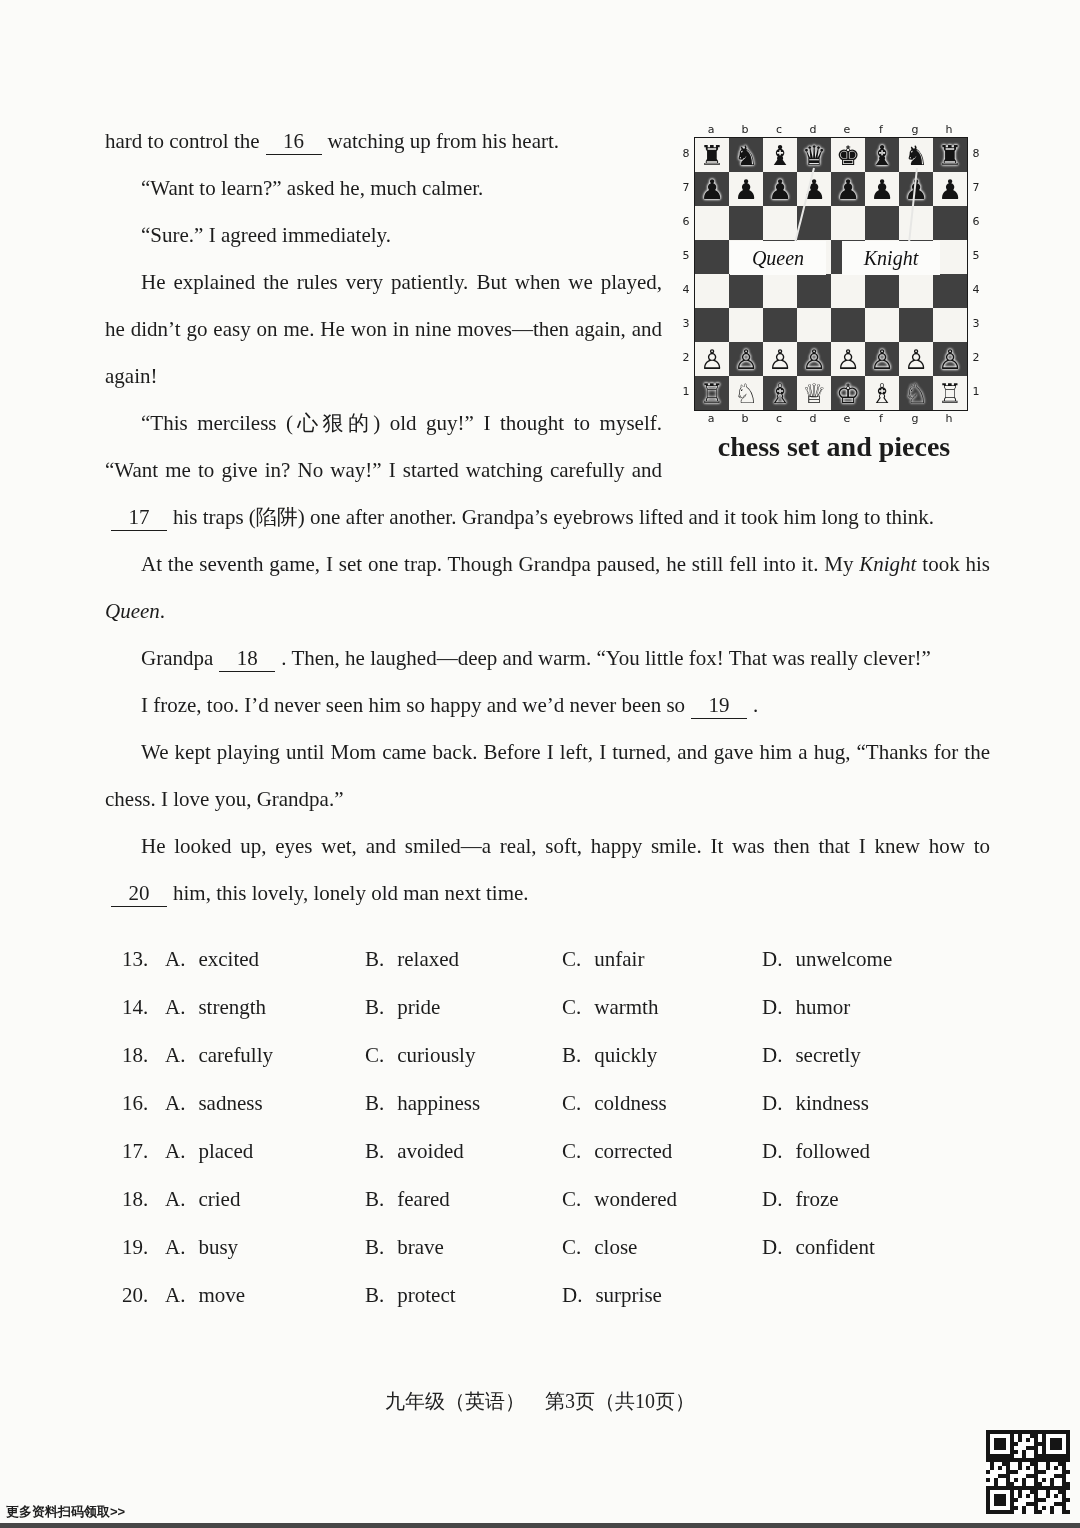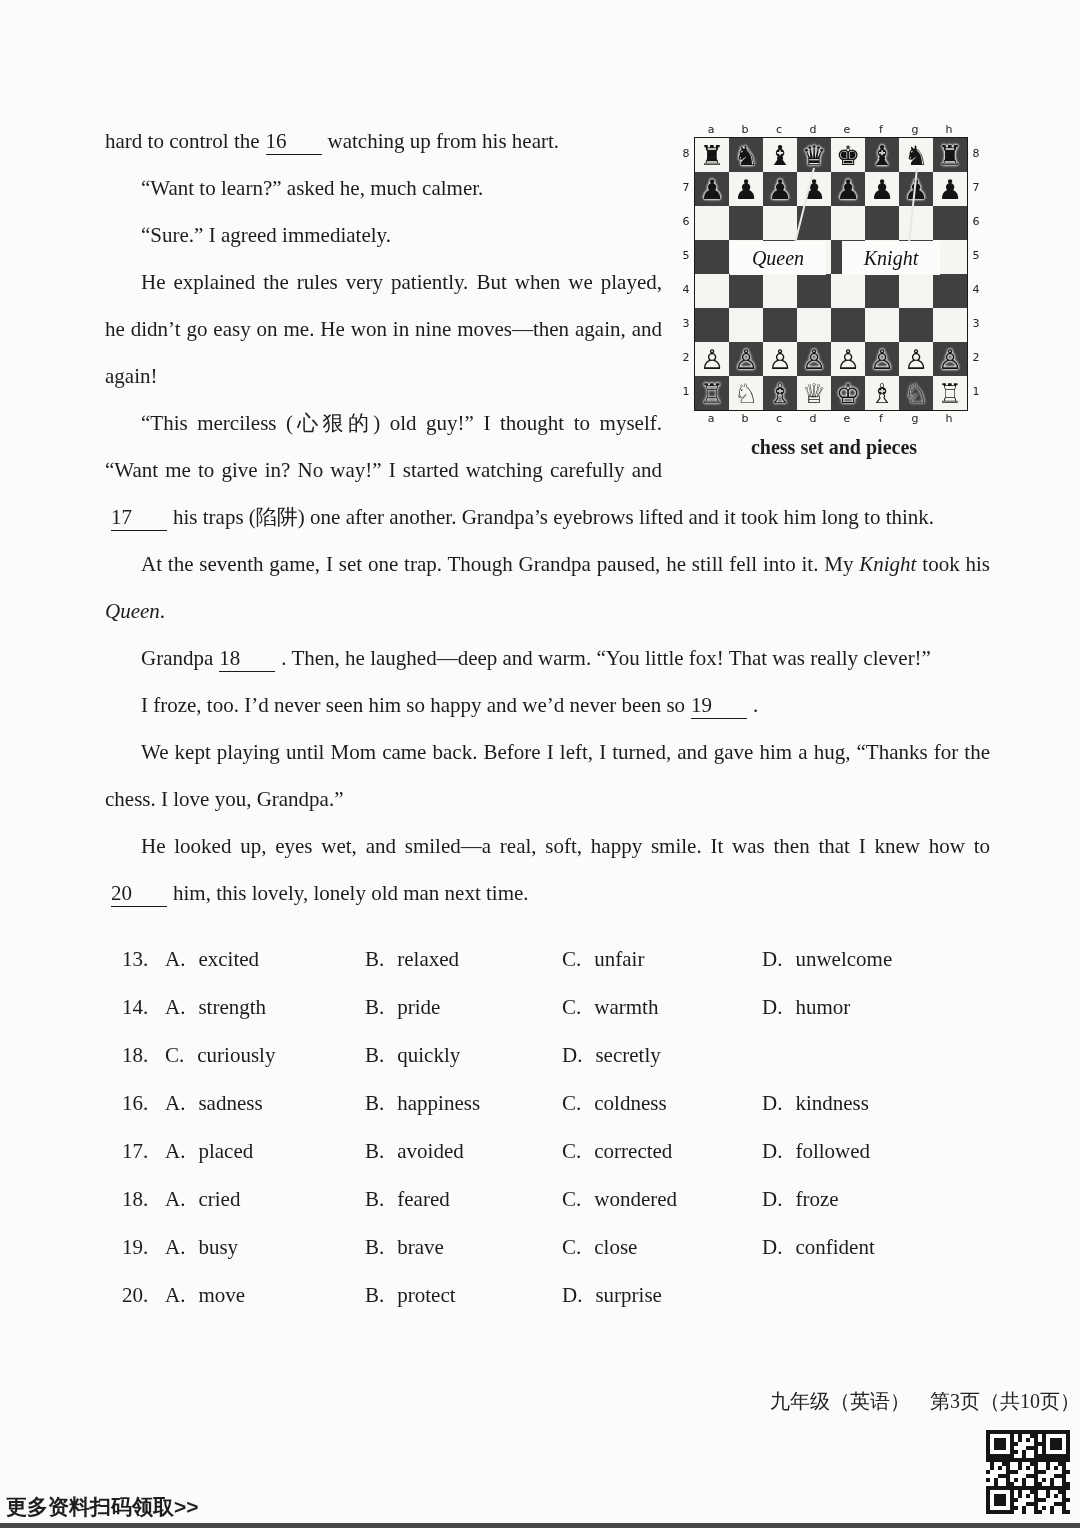--- a/index.html
+++ b/index.html
@@ -5,21 +5,21 @@
   * { margin:0; padding:0; box-sizing:border-box; }
   html,body { margin:0; padding:0; background:#e9e9e9; }
   .page {
     width:1080px; height:1528px; background:#fbfbf9; position:relative; overflow:hidden;
     font-family:"Liberation Serif","DejaVu Serif",serif; color:#1c1c1c;
   }
   .content { padding:118px 90px 0 105px; font-size:21px; line-height:47px; }
   .passage p { margin:0; text-align:justify; }
   .passage p.indent { text-indent:36px; }
   .blank {
-    display:inline-block; min-width:56px; text-align:left;
+    display:inline-block; min-width:56px; text-align:center;
     border-bottom:1.6px solid #1c1c1c; line-height:26px; margin:0 6px;
     text-indent:0;
   }
   .ital { font-style:italic; }
 
   
   .figure { float:right; width:312px; margin:4px 0 26px 16px; }
   .files-row { display:flex; margin-left:16px; height:15px; }
   .file-label { width:34px; text-align:center; font-size:11px; line-height:15px; font-family:"DejaVu Sans",sans-serif; color:#222; }
   .board-area { display:flex; }
@@ -36,32 +36,32 @@
   .piece { font-size:27px; line-height:1; font-family:"DejaVu Sans",sans-serif; color:#141414; }
   .sq.dark .piece { text-shadow:0 0 2px #fff,0 0 3px #fff,0 0 3px #fff; }
   .pointer-lines { position:absolute; left:1px; top:1px; width:272px; height:272px; pointer-events:none; }
   .pointer-lines line { stroke:#e7e7e5; stroke-width:2; }
   .piece-label {
     position:absolute; background:#fcfcfa; font-style:italic; font-size:20px; color:#111;
     display:flex; align-items:center; justify-content:center; height:34px;
   }
   .piece-label.queen  { left:36px;  top:104px; width:96px; }
   .piece-label.knight { left:148px; top:104px; width:98px; }
-  .figcaption { text-align:center; font-weight:bold; font-size:20px; margin-top:8px; line-height:26px; }
+  .figcaption { text-align:center; font-weight:bold; font-size:28px; margin-top:8px; line-height:26px; }
 
   
   .questions { margin-top:18px; clear:left; }
   .q-row { display:grid; grid-template-columns:43px 200px 197px 200px 1fr; line-height:48px;margin-left:17px; }
   .q-letter { margin-right:13px; }
 
   
-  .footer { position:absolute; left:0; right:0; top:1388px; text-align:right; font-size:20px; color:#222; }
+  .footer { position:absolute; left:0; right:0; top:1388px; text-align:center; font-size:20px; color:#222; }
   .corner-note {
     position:absolute; left:6px; bottom:7px;
-    font-family:"Liberation Sans","DejaVu Sans",sans-serif; font-size:21px; font-weight:bold; color:#1e1e1e;
+    font-family:"Liberation Sans","DejaVu Sans",sans-serif; font-size:13px; font-weight:bold; color:#1e1e1e;
   }
   .qr { position:absolute; right:10px; bottom:14px; width:84px; height:84px; background:#fff; }
   .scan-edge { position:absolute; left:0; right:0; bottom:0; height:5px; background:#474747; }
 </style>
 </head>
 <body>
 
 <div class="page">
   <div class="content">
 
@@ -272,20 +272,21 @@
       </div>
       <div class="q-row">
         <span>14.</span>
         <span><span class="q-letter">A.</span><span>strength</span></span>
         <span><span class="q-letter">B.</span><span>pride</span></span>
         <span><span class="q-letter">C.</span><span>warmth</span></span>
         <span><span class="q-letter">D.</span><span>humor</span></span>
       </div>
       <div class="q-row">
         <span>18.</span>
+        <span><span class="q-letter">A.</span><span>carefully</span></span>
         <span><span class="q-letter">C.</span><span>curiously</span></span>
         <span><span class="q-letter">B.</span><span>quickly</span></span>
         <span><span class="q-letter">D.</span><span>secretly</span></span>
       </div>
       <div class="q-row">
         <span>16.</span>
         <span><span class="q-letter">A.</span><span>sadness</span></span>
         <span><span class="q-letter">B.</span><span>happiness</span></span>
         <span><span class="q-letter">C.</span><span>coldness</span></span>
         <span><span class="q-letter">D.</span><span>kindness</span></span>

